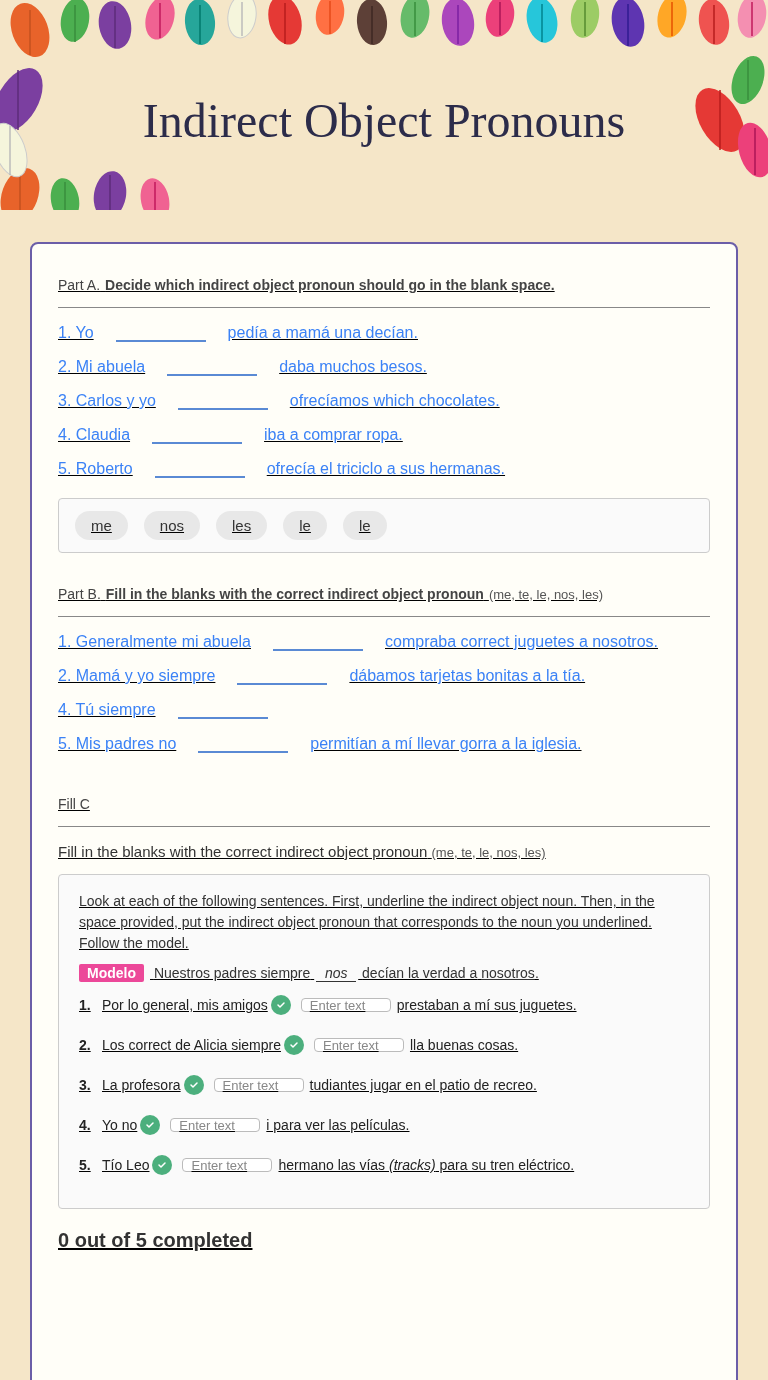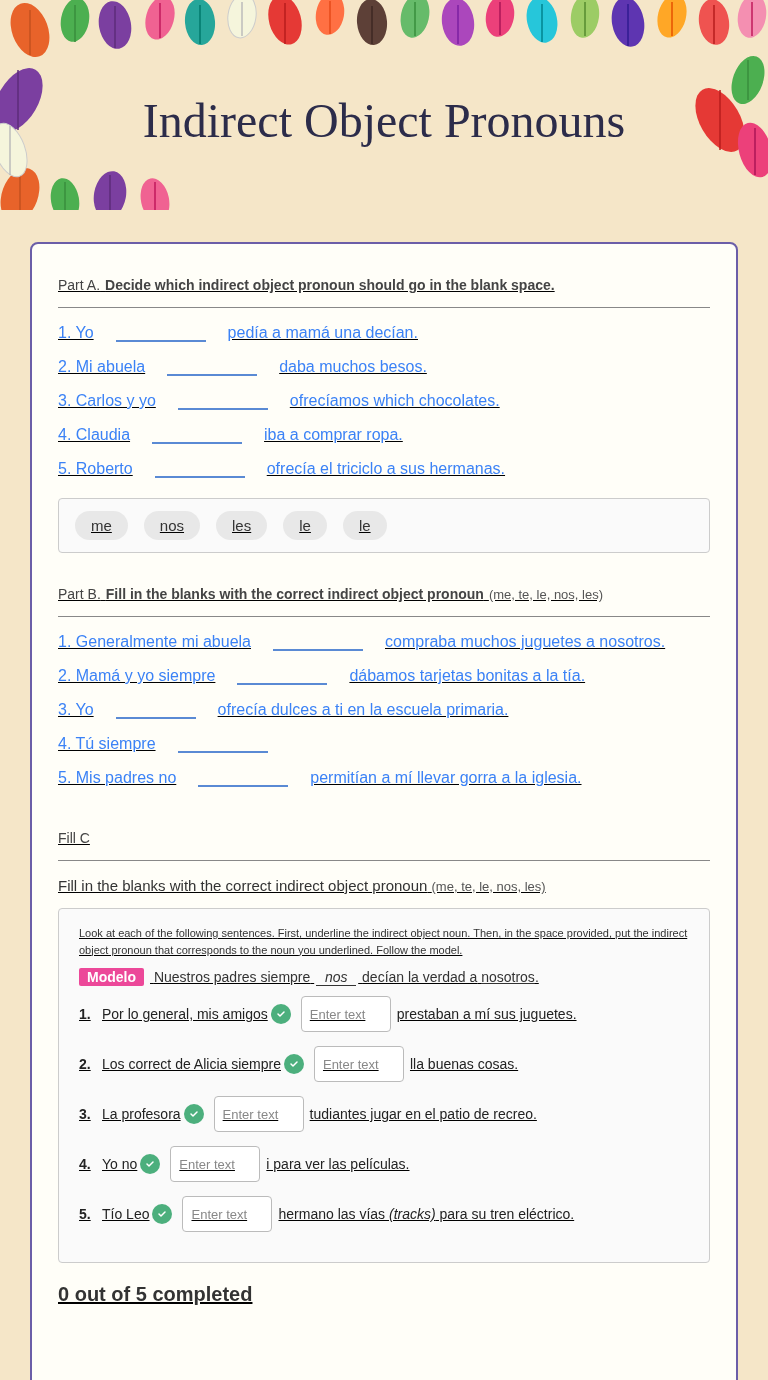--- a/index.html
+++ b/index.html
@@ -163,21 +163,21 @@
       text-align: center;
       margin: 0 2px;
       font-style: italic;
     }
 
     .underlined {
       text-decoration: underline;
     }
 
     .part-c-instructions {
-      font-size: 11px;
+      font-size: 14px;
       color: #333;
       line-height: 1.5;
       margin-bottom: 10px;
     }
 
     .part-c-sentence {
       display: flex;
       align-items: center;
       flex-wrap: wrap;
       margin-bottom: 14px;
@@ -196,22 +196,22 @@
     .enter-text-box {
       display: inline-flex;
       align-items: center;
       border: 1px solid #bbb;
       border-radius: 4px;
       padding: 2px 8px;
       font-size: 13px;
       color: #888;
       background: #fff;
       min-width: 90px;
-      height: 36px;
-      margin: 0 3px;
+      height: 14px;
+      margin: 6px 3px;
     }
 
     .circle-icon {
       display: inline-flex;
       align-items: center;
       justify-content: center;
       width: 20px;
       height: 20px;
       border-radius: 50%;
       background: #4caf7d;
@@ -380,34 +380,29 @@
       <span>Part B.</span>
       <span> </span>
       <span style="font-weight:bold;">Fill in the blanks with the correct indirect object pronoun</span>
       <span style="font-weight:normal; font-size:13px; color:#555;">(me, te, le, nos, les)</span>
     </p>
     <hr class="divider">
 
     <div class="sentence-row">
       <span>1. Generalmente mi abuela</span>
       <span class="blank-underline"></span>
-      <span>compraba muchos juguetes a nosotros.</span>
+      <span>compraba correct juguetes a nosotros.</span>
     </div>
 
     <div class="sentence-row">
       <span>2. Mamá y yo siempre</span>
       <span class="blank-underline"></span>
       <span>dábamos tarjetas bonitas a la tía.</span>
     </div>
 
-    <div class="sentence-row">
-      <span>3. Yo</span>
-      <span class="blank-underline-sm"></span>
-      <span>ofrecía dulces a ti en la escuela primaria.</span>
-    </div>
 
     <div class="sentence-row">
       <span>4. Tú siempre</span>
       <span class="blank-underline"></span>
     </div>
 
     <div class="sentence-row">
       <span>5. Mis padres no</span>
       <span class="blank-underline"></span>
       <span>permitían a mí llevar gorra a la iglesia.</span>

